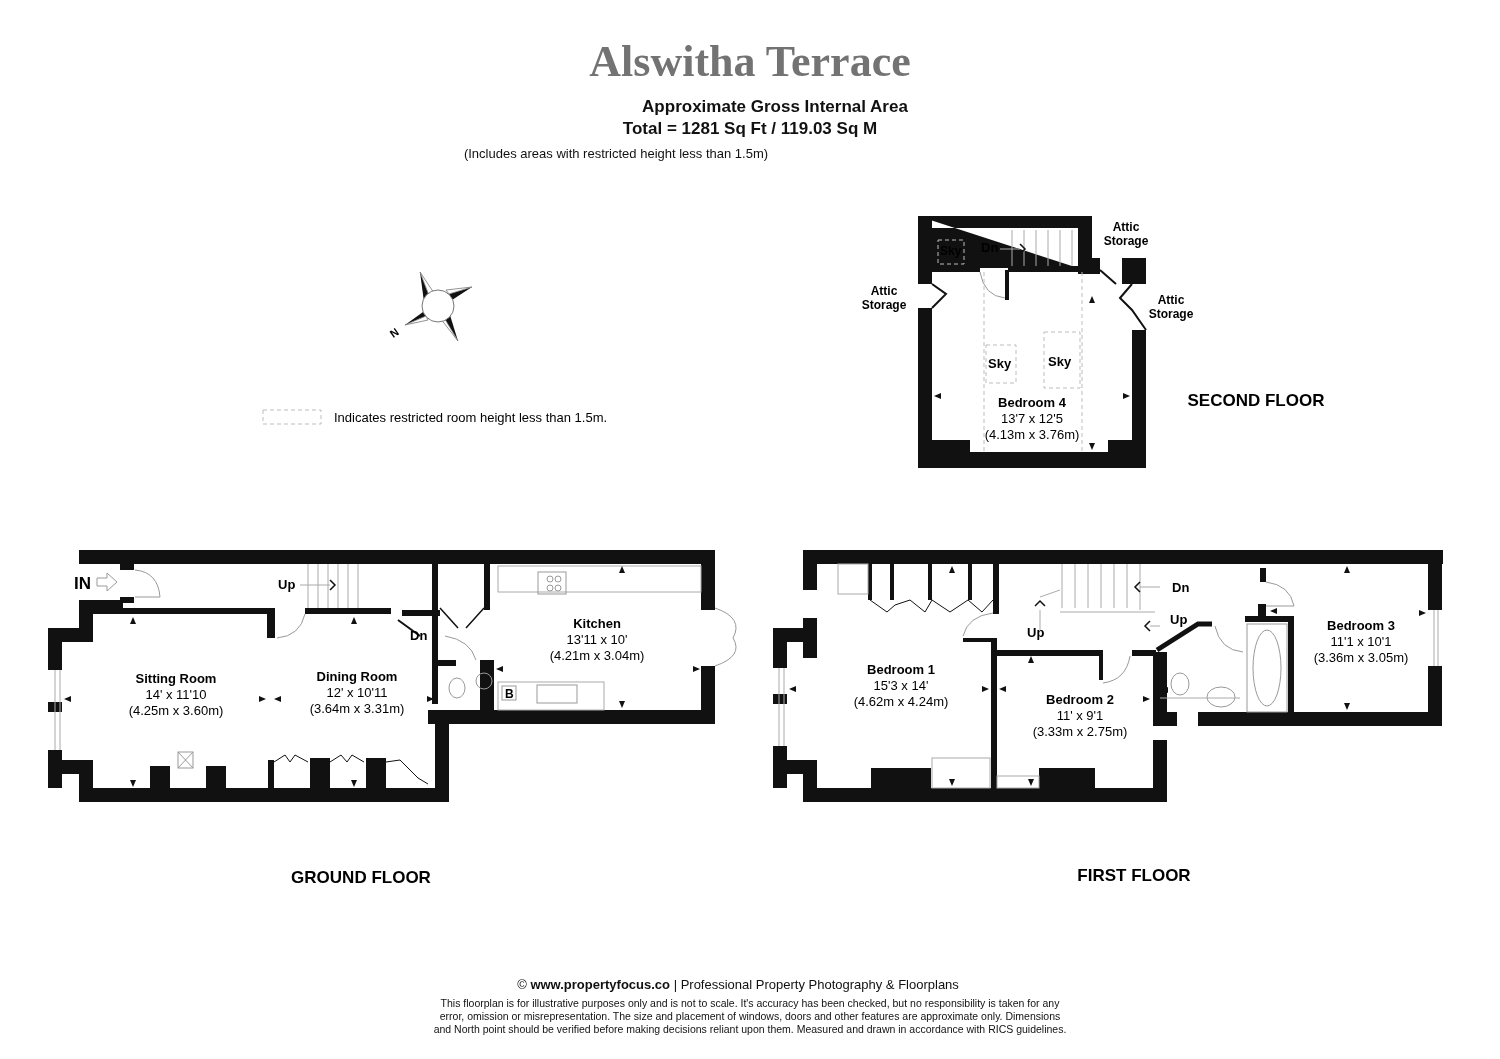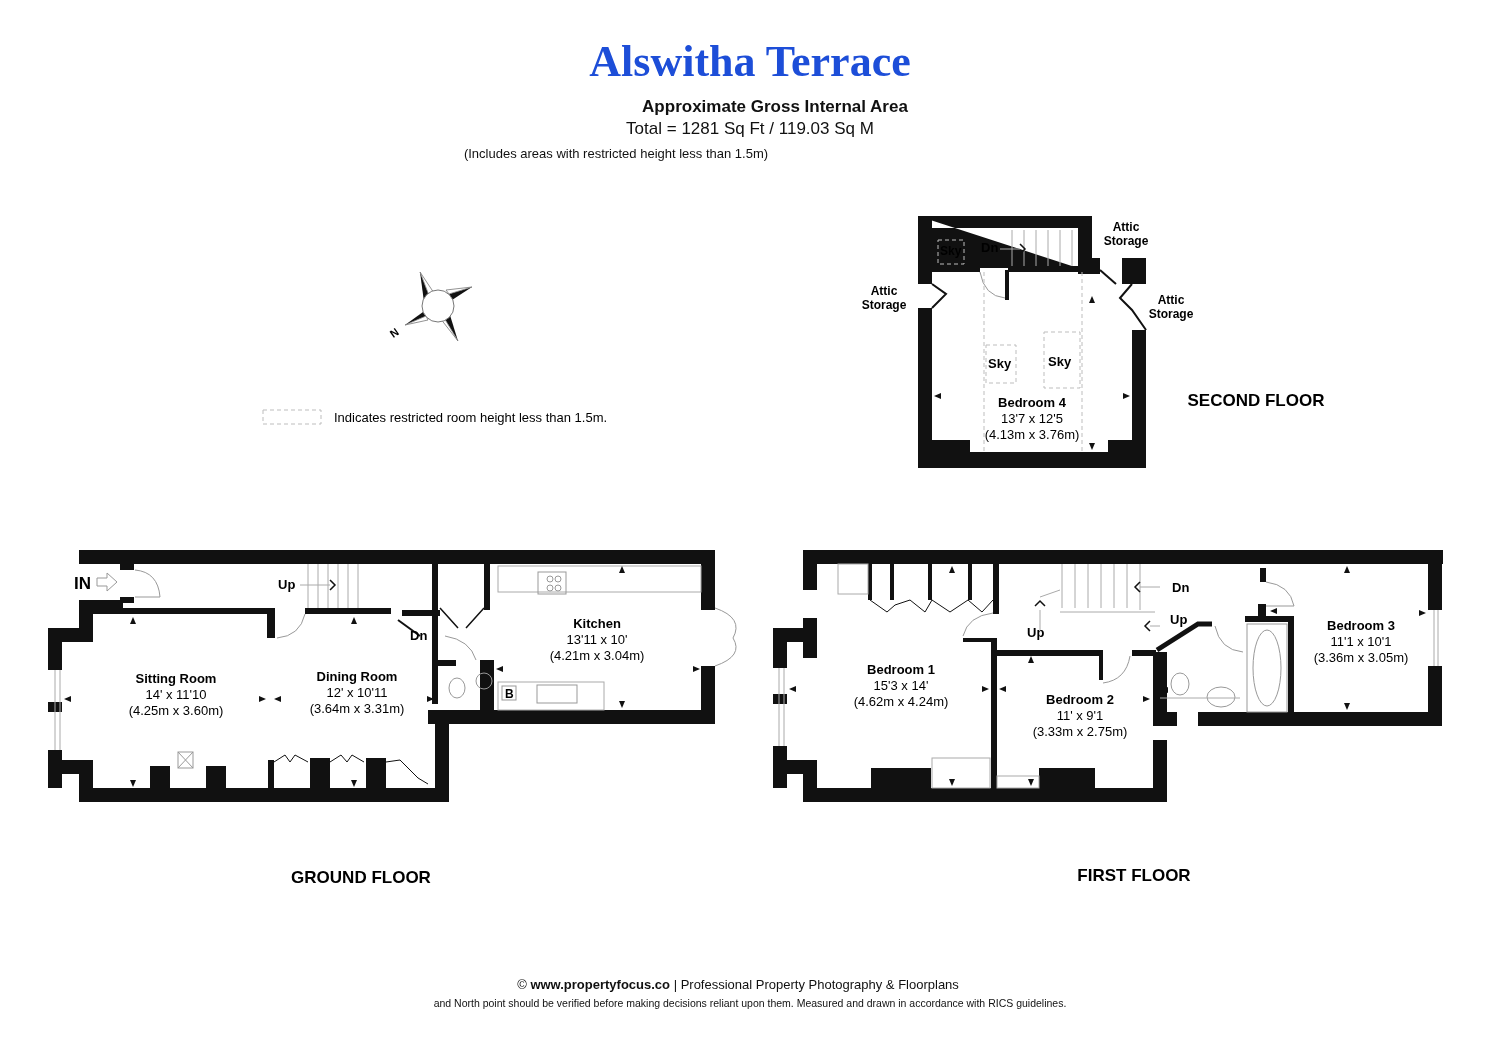--- a/index.html
+++ b/index.html
@@ -1,20 +1,20 @@
 <!DOCTYPE html>
 <html><head>
 <meta charset="utf-8">
 <style>
   html, body { margin:0; padding:0; background:#ffffff; }
   body { width:1500px; height:1059px; position:relative; overflow:hidden; font-family:"Liberation Sans", sans-serif; color:#111; }
   .abs { position:absolute; }
-  .title { left:0; width:1500px; top:36px; text-align:center; font-family:"Liberation Serif", serif; font-weight:bold; font-size:44px; color:#1d4ed8; }
+  .title { left:0; width:1500px; top:36px; text-align:center; font-family:"Liberation Serif", serif; font-weight:bold; font-size:44px; color:#737373; }
   .sub1 { left:0; width:1500px; top:97px; text-align:center; font-weight:bold; font-size:17px;padding-left:25px; }
-  .sub2 { left:0; width:1500px; top:119px; text-align:center; font-weight:normal; font-size:17px; }
+  .sub2 { left:0; width:1500px; top:119px; text-align:center; font-weight:bold; font-size:17px; }
   .sub3 { left:0; width:1232px; top:146px; text-align:center; font-size:13px; }
   svg.plan { position:absolute; left:0; top:0; }
   .floor-label { font-weight:bold; font-size:17px; }
   .legend-text { font-size:13px; }
   .footer1 { left:0; width:1476px; top:977px; text-align:center; font-size:13px; }
   .footer1 b { font-weight:bold; }
   .footer2 { left:420px; width:660px; top:997px; text-align:center; font-size:10.5px; line-height:13px; }
   .rlabel { font-family:"Liberation Sans", sans-serif; }
 </style>
 </head>
@@ -317,14 +317,16 @@
     <text x="1361" y="662" font-size="13" text-anchor="middle">(3.36m x 3.05m)</text>
   </g>
   <text x="1134" y="881" class="floor-label" text-anchor="middle">FIRST FLOOR</text>
 </svg>
 
 <div class="abs footer1">
   <span>©</span>
   <b>www.propertyfocus.co</b><span> | Professional Property Photography &amp; Floorplans</span>
 </div>
 <div class="abs footer2">
+  <div>This floorplan is for illustrative purposes only and is not to scale. It's accuracy has been checked, but no responsibility is taken for any</div>
+  <div>error, omission or misrepresentation. The size and placement of windows, doors and other features are approximate only. Dimensions</div>
   <div>and North point should be verified before making decisions reliant upon them. Measured and drawn in accordance with RICS guidelines.</div>
 </div>
 
 </body></html>

